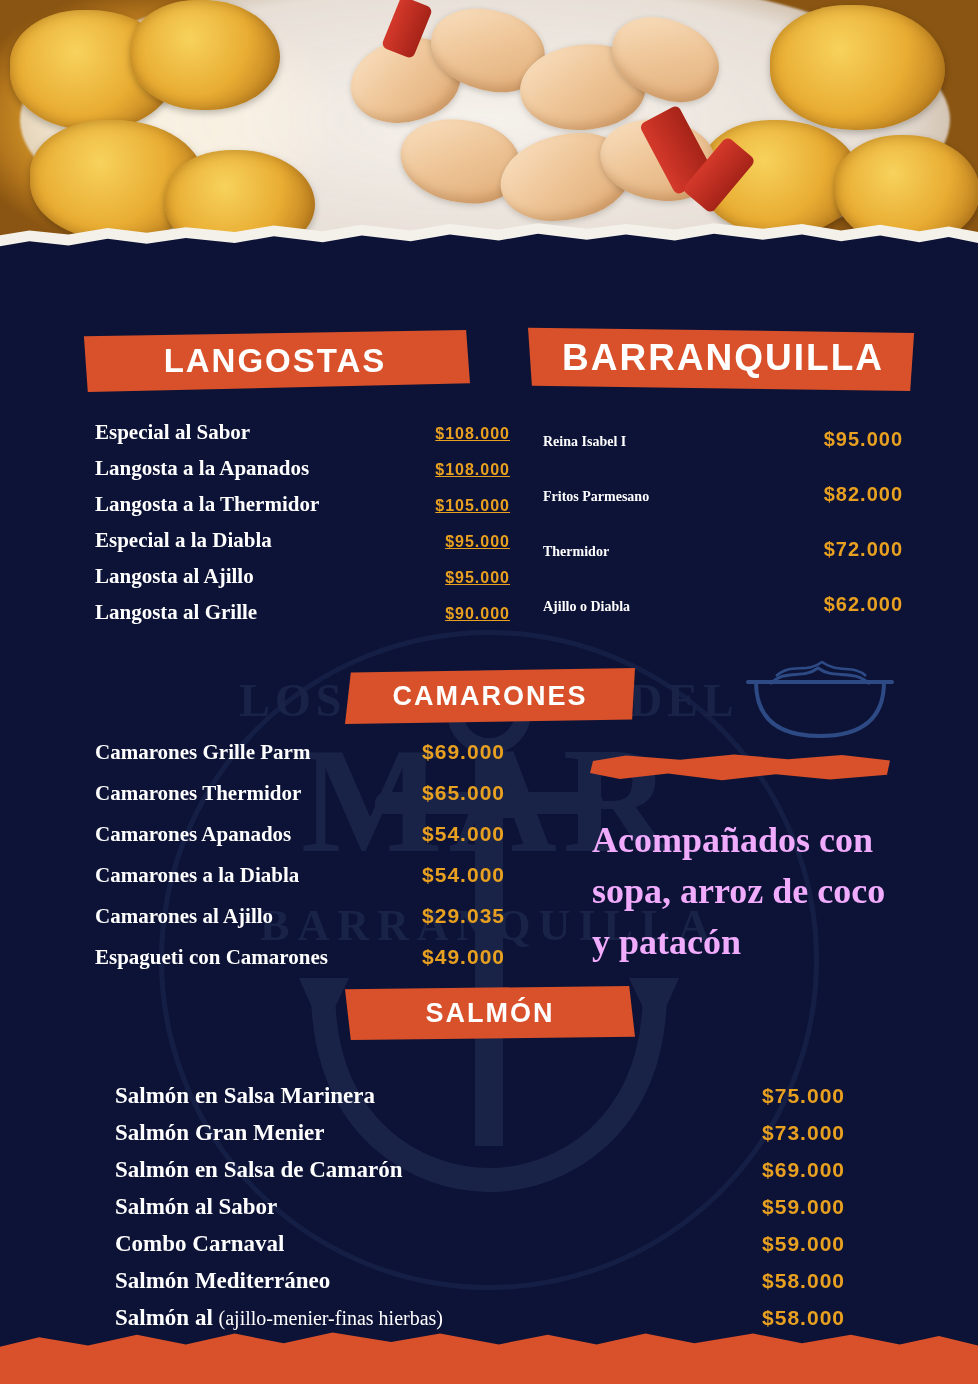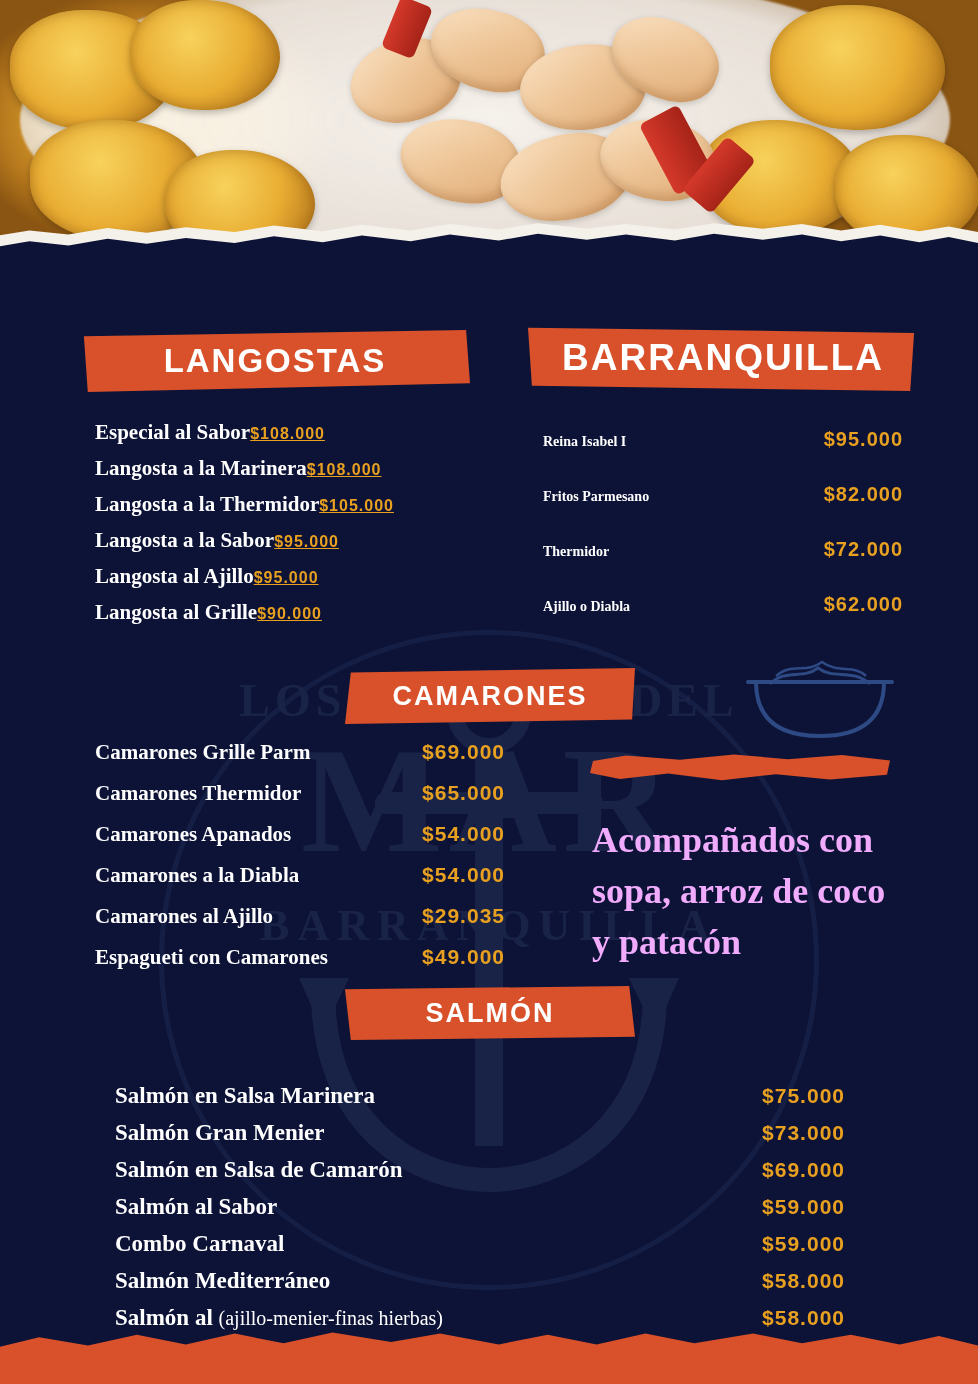--- a/index.html
+++ b/index.html
@@ -177,21 +177,21 @@
     white-space: nowrap;
   }
   .row .sub {
     font-size: 20px;
     font-weight: normal;
     font-family: "Liberation Serif", serif;
   }
 
   
   #langostas-list { left: 95px; top: 420px; width: 415px; }
-  #langostas-list .row { margin-bottom: 11px; }
+  #langostas-list .row { justify-content: space-between; margin-bottom: 11px; }
   #langostas-list .name { font-size: 21px; }
   #langostas-list .price { font-size: 16px; text-decoration: underline; }
 
   
   #langostinos-list { left: 543px; top: 420px; width: 360px; }
   #langostinos-list .row { justify-content: space-between; margin-bottom: 24px; }
   #langostinos-list .name { font-size: 14px; margin-top: 14px; }
   #langostinos-list .price { font-size: 20px; }
 
   
@@ -286,29 +286,29 @@
     <div class="wm-text-bot">BARRANQUILLA</div>
   </div>
 
   <div class="banner b1" style="left:80px; top:330px; width:390px; height:62px; font-size:33px;">LANGOSTAS</div>
   <div class="menu-list" id="langostas-list">
     <div class="row">
       <span class="name">Especial al Sabor</span>
       <span class="price">$108.000</span>
     </div>
     <div class="row">
-      <span class="name">Langosta a la Marinera</span>
+      <span class="name">Langosta a la Apanados</span>
       <span class="price">$108.000</span>
     </div>
     <div class="row">
       <span class="name">Langosta a la Thermidor</span>
       <span class="price">$105.000</span>
     </div>
     <div class="row">
-      <span class="name">Langosta a la Sabor</span>
+      <span class="name">Especial a la Diabla</span>
       <span class="price">$95.000</span>
     </div>
     <div class="row">
       <span class="name">Langosta al Ajillo</span>
       <span class="price">$95.000</span>
     </div>
     <div class="row">
       <span class="name">Langosta al Grille</span>
       <span class="price">$90.000</span>
     </div>

